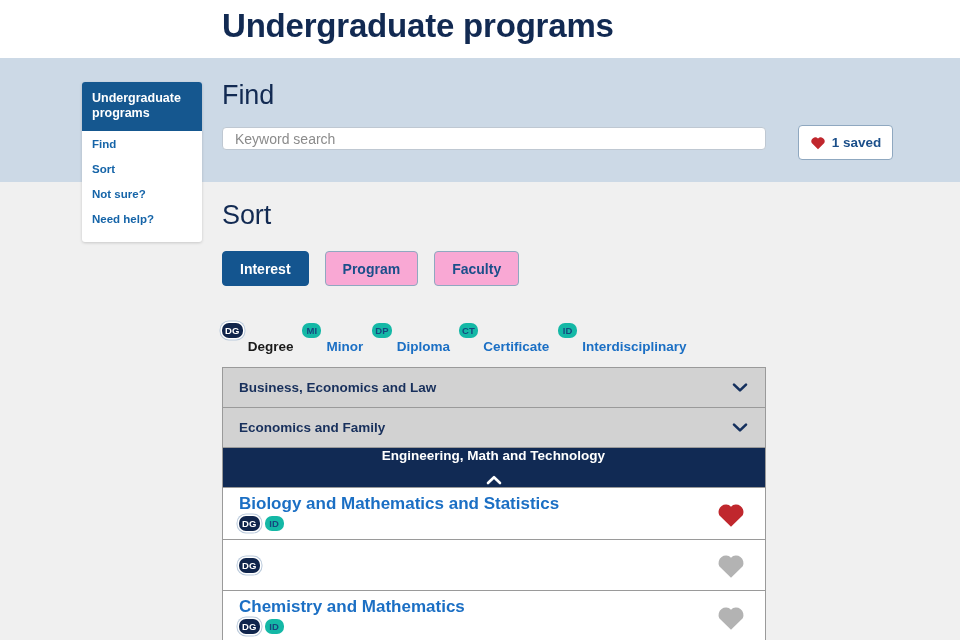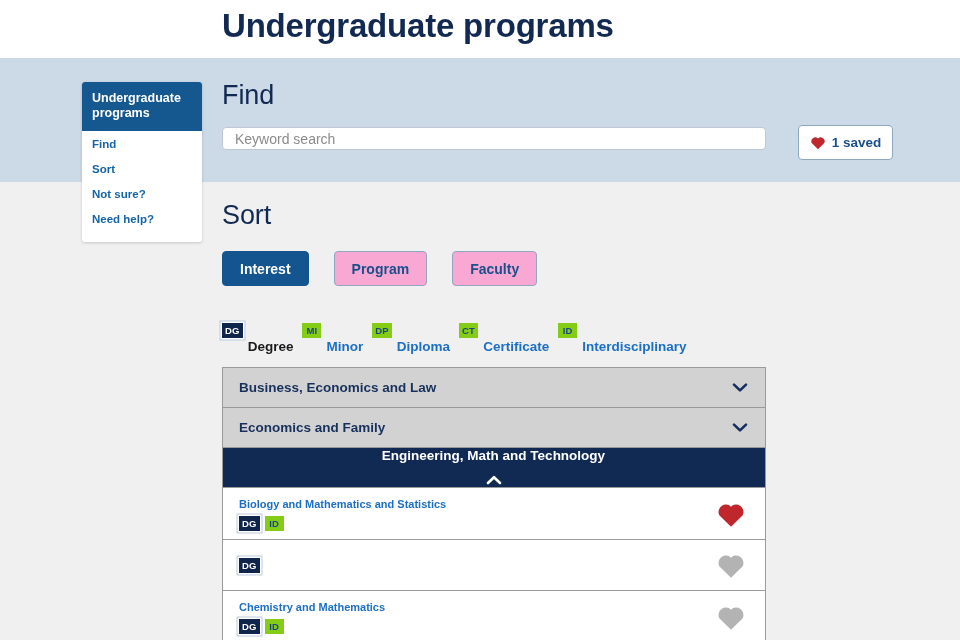--- a/index.html
+++ b/index.html
@@ -141,21 +141,21 @@
     outline: none;
   }
   .search-input::placeholder { color: #8b8b8b; }
 
   
   .tabs {
     position: absolute;
     left: 222px;
     top: 251px;
     display: flex;
-    gap: 25px;
+    gap: 16px;
   }
   .tab {
     height: 35px;
     box-sizing: border-box;
     border-radius: 4px;
     display: flex;
     align-items: center;
     justify-content: center;
     padding: 0 17px;
     font-size: 14px;
@@ -192,33 +192,33 @@
     gap: 5px;
     cursor: pointer;
   }
   .badge {
     display: inline-flex;
     align-items: center;
     justify-content: center;
     min-width: 19px;
     height: 15px;
     padding: 0 3px;
-    border-radius: 0;
+    border-radius: 7px;
     font-size: 9.5px;
     font-weight: 700;
     letter-spacing: 0.2px;
     box-sizing: border-box;
   }
   .badge.dark {
     background: #10254c;
     color: #ffffff;
     box-shadow: 0 0 0 1.5px #ffffff, 0 0 0 2.5px #b9c9db;
   }
   .badge.light {
-    background: #84cc16;
+    background: #14b8a6;
     color: #16477e;
   }
   .legend-text { font-size: 13.5px; font-weight: 700; white-space: nowrap; margin-top: 33px; }
   .legend-text.sel { color: #1a1a1a; }
   .legend-text.unsel { color: #1b6fc4; }
 
   
   .acc-wrap {
     position: absolute;
     left: 222px;
@@ -256,21 +256,21 @@
     align-items: center;
     justify-content: space-between;
     padding: 8px 19px 8px 16px;
     box-sizing: border-box;
     background: #ffffff;
     border-bottom: 1px solid #9a9a9a;
     cursor: pointer;
   }
   .prog-left { display: flex; flex-direction: column; gap: 4px; }
   .prog-name {
-    font-size: 11px;
+    font-size: 17px;
     font-weight: 700;
     color: #1b6fc4;
     line-height: 16px;
   }
   .prog-badges { display: flex; gap: 5px; align-items: center; }
 
   svg { display: block; }
 </style>
 </head>
 <body>

